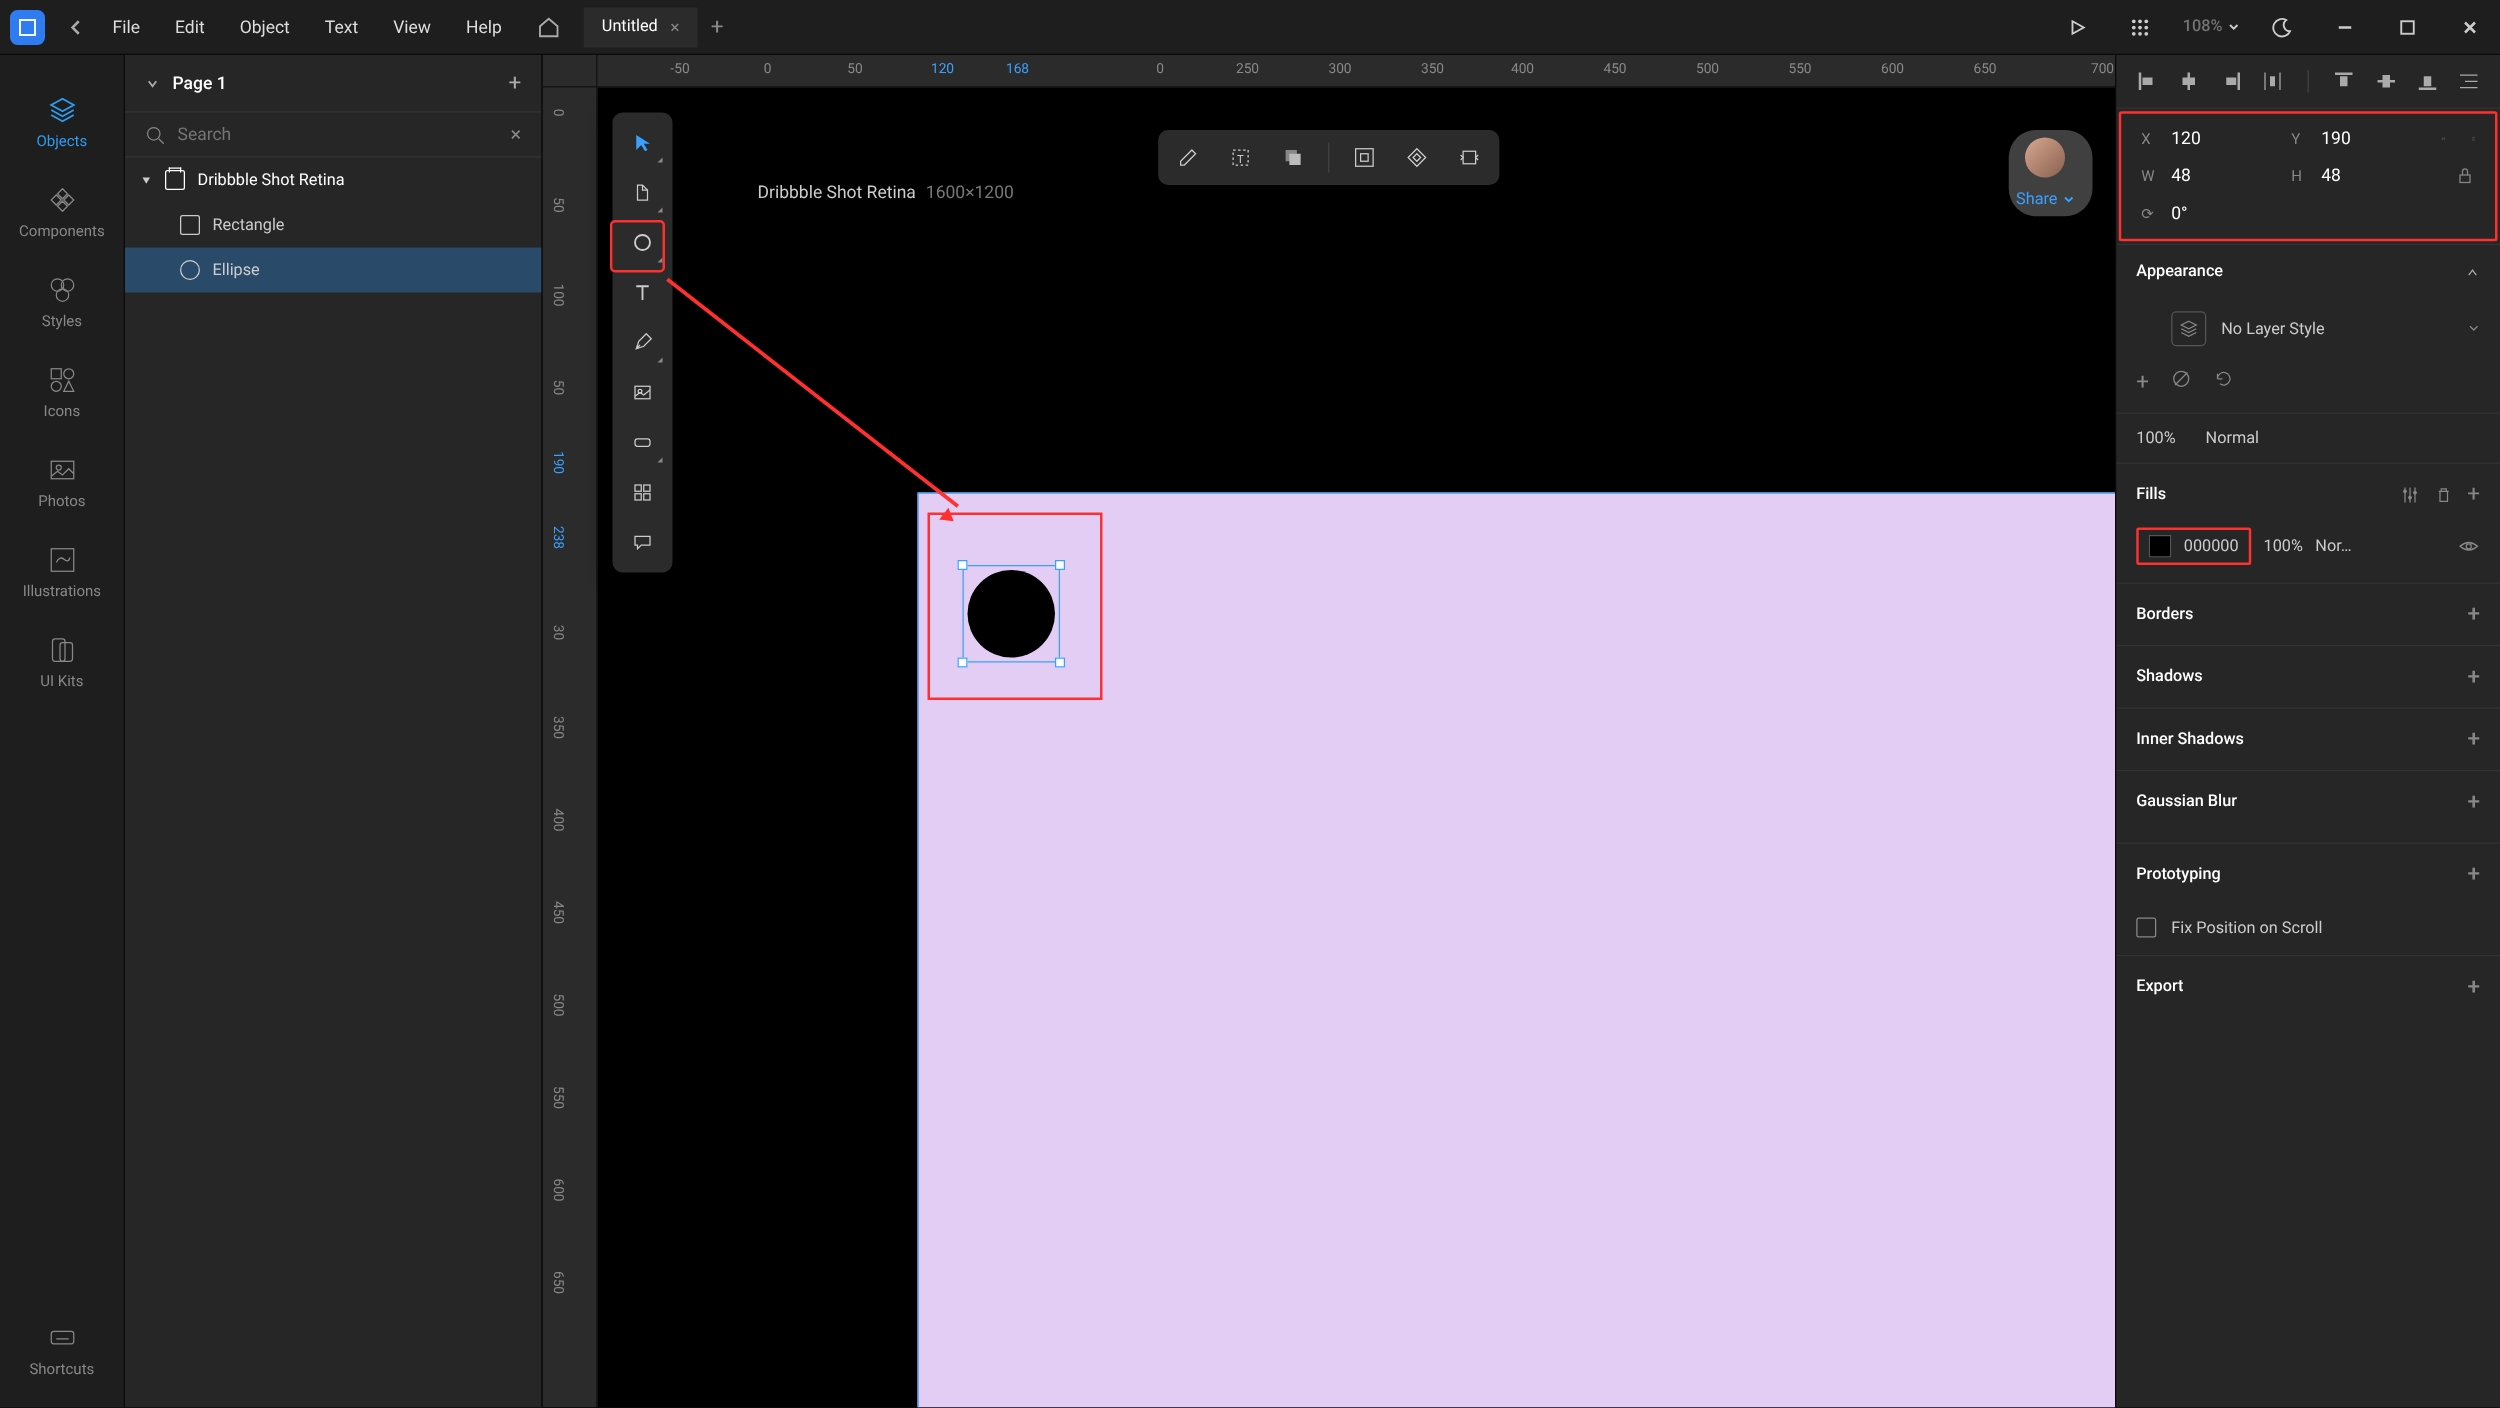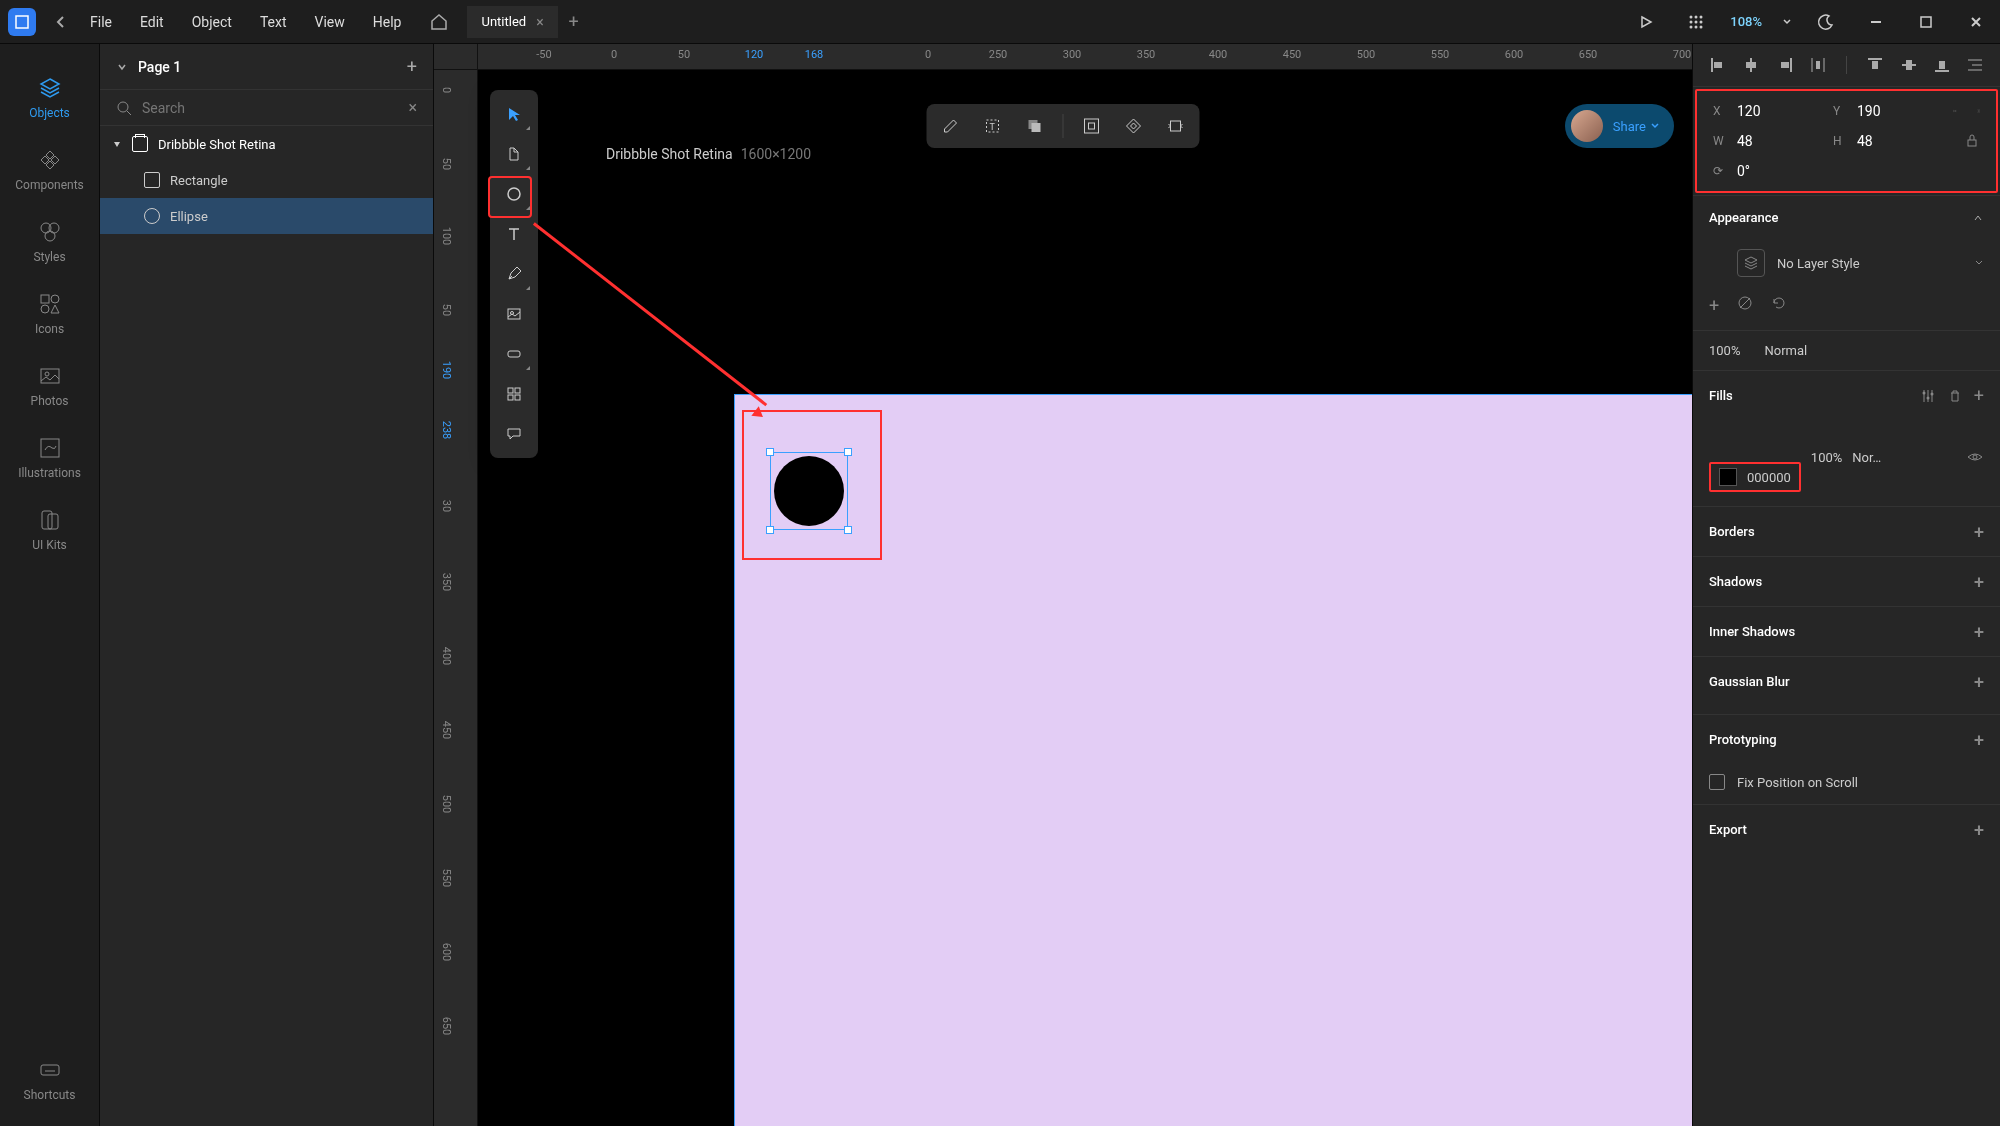--- a/index.html
+++ b/index.html
@@ -4,21 +4,21 @@
 <style>
 * { margin:0; padding:0; box-sizing:border-box; font-family:-apple-system,BlinkMacSystemFont,"Segoe UI",Roboto,sans-serif; }
 body { background:#1a1a1a; color:#ccc; font-size:13px; overflow:hidden; width:2000px; height:1126px; position:relative; }
 .topbar { height:44px; background:#1e1e1e; display:flex; align-items:center; padding:0 8px; border-bottom:1px solid #0a0a0a; }
 .logo { width:28px; height:28px; background:#2f7bf0; border-radius:6px; display:flex; align-items:center; justify-content:center; margin-right:8px; }
 .menu-item { padding:4px 14px; cursor:pointer; color:#ddd; font-size:14px; }
 .nav-icon { width:32px; height:32px; display:flex; align-items:center; justify-content:center; cursor:pointer; color:#aaa; }
 .tab { background:#2b2b2b; padding:8px 14px; display:flex; align-items:center; gap:10px; color:#fff; }
 .tab-close { color:#888; font-size:14px; cursor:pointer; }
 .top-right { margin-left:auto; display:flex; align-items:center; gap:18px; }
-.zoom { color:#7dd3fc; font-weight:500; display:flex; align-items:center; gap:20px; }
+.zoom { color:#737373; font-weight:500; display:flex; align-items:center; gap:4px; }
 
 .main { display:flex; height:1082px; }
 
 .sidebar-left { width:100px; background:#1e1e1e; display:flex; flex-direction:column; align-items:center; padding-top:18px; border-right:1px solid #0a0a0a; }
 .sb-item { display:flex; flex-direction:column; align-items:center; gap:6px; padding:14px 0; cursor:pointer; color:#888; font-size:12px; width:100%; }
 .sb-item.active { color:#2f9bf0; }
 .sb-icon { width:24px; height:24px; }
 
 .layers-panel { width:334px; background:#262626; border-right:1px solid #0a0a0a; display:flex; flex-direction:column; }
 .page-header { display:flex; align-items:center; padding:12px 16px; gap:10px; }
@@ -48,21 +48,21 @@
 
 .toolbar { position:absolute; left:56px; top:46px; background:#2b2b2b; border-radius:8px; padding:6px; display:flex; flex-direction:column; gap:4px; box-shadow:0 4px 20px rgba(0,0,0,0.4); }
 .tool { width:36px; height:36px; display:flex; align-items:center; justify-content:center; cursor:pointer; border-radius:4px; color:#ccc; position:relative; }
 .tool .corner { position:absolute; right:2px; bottom:2px; width:0; height:0; border-left:4px solid transparent; border-bottom:4px solid #888; }
 .tool-hl { position:absolute; border:2px solid #ff3030; border-radius:4px; pointer-events:none; }
 
 .floating-bar { position:absolute; top:60px; left:50%; transform:translateX(-50%); background:#2b2b2b; border-radius:8px; padding:8px 10px; display:flex; align-items:center; gap:14px; box-shadow:0 4px 20px rgba(0,0,0,0.4); }
 .fb-icon { width:28px; height:28px; display:flex; align-items:center; justify-content:center; cursor:pointer; color:#ccc; }
 .fb-sep { width:1px; height:24px; background:#444; }
 
-.share-chip { position:absolute; top:60px; right:18px; background:#0c4a6e; border-radius:22px; padding:6px 14px 6px 6px; display:flex; align-items:center; gap:10px; box-shadow:0 4px 20px rgba(0,0,0,0.4); }
+.share-chip { position:absolute; top:60px; right:18px; background:#404040; border-radius:22px; padding:6px 14px 6px 6px; display:flex; align-items:center; gap:10px; box-shadow:0 4px 20px rgba(0,0,0,0.4);flex-direction:column; }
 .avatar { width:32px; height:32px; border-radius:50%; background:linear-gradient(135deg,#d8a890,#8a6050); }
 .share-txt { color:#3aa0ff; display:flex; align-items:center; gap:4px; }
 
 .canvas-content { position:absolute; top:26px; left:44px; right:0; bottom:0; }
 .artboard-label { position:absolute; color:#ccc; font-size:14px; display:flex; gap:8px; align-items:baseline; }
 .artboard-label .dims { color:#777; }
 .artboard-rect { position:absolute; background:#e3cdf5; border:1.5px solid #3aa0ff; }
 .sel-box { position:absolute; border:1.5px solid #3aa0ff; }
 .sel-handle { position:absolute; width:8px; height:8px; background:#fff; border:1.5px solid #3aa0ff; }
 .circle-shape { position:absolute; background:#000; border-radius:50%; }
@@ -85,21 +85,21 @@
 .ls-ico { width:28px; height:28px; border:1px solid #555; border-radius:4px; display:flex; align-items:center; justify-content:center; }
 .mini-ico-row { display:flex; gap:18px; padding:8px 16px 14px; color:#888; }
 .opacity-row { display:flex; gap:24px; padding:12px 16px; border-top:1px solid #333; border-bottom:1px solid #333; }
 .fills-head { display:flex; align-items:center; padding:14px 16px 8px; }
 .fills-title { flex:1; color:#fff; font-weight:500; }
 .fill-row { display:flex; align-items:center; gap:10px; padding:8px 16px 14px; }
 .swatch { width:18px; height:18px; border:1px solid #555; background:#000; }
 .prop-section { display:flex; align-items:center; justify-content:space-between; padding:14px 16px; color:#fff; font-weight:500; border-top:1px solid #333; }
 .checkbox-row { display:flex; align-items:center; gap:12px; padding:10px 16px 14px; }
 .cb { width:16px; height:16px; border:1.5px solid #888; border-radius:2px; }
-.rp-annot { border:2.5px solid #ff3030; border-radius:2px;margin-top:40px; }
+.rp-annot { border:2.5px solid #ff3030; border-radius:2px; }
 
 svg { display:block; }
 </style>
 </head>
 <body>
 
 <div class="topbar">
   <div class="logo">
     <svg width="14" height="14" viewBox="0 0 14 14">
         <rect x="1" y="1" width="12" height="12" fill="none" stroke="#fff" stroke-width="1.5"></rect>

